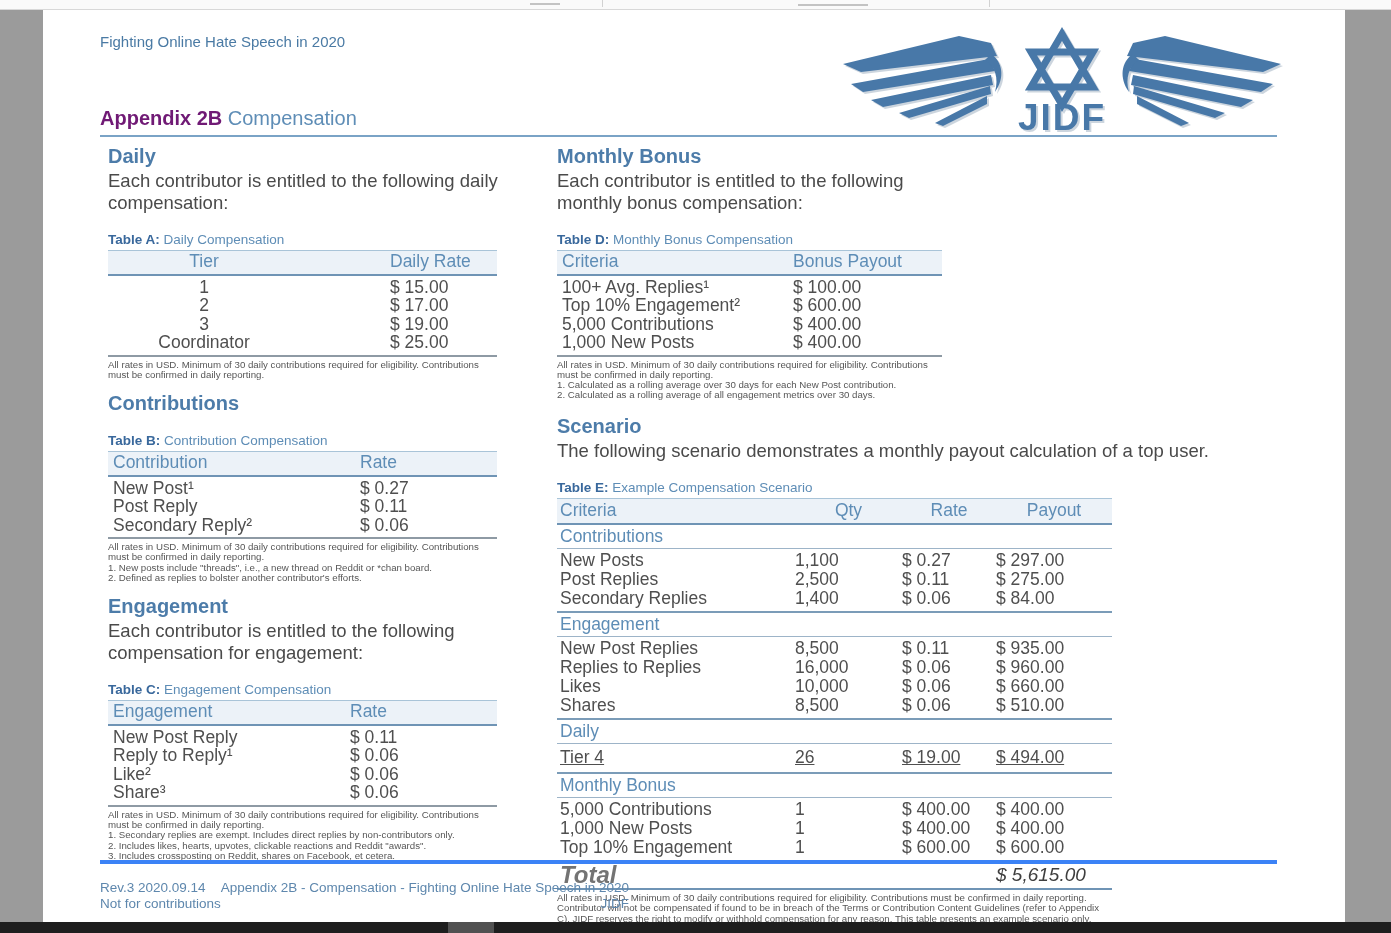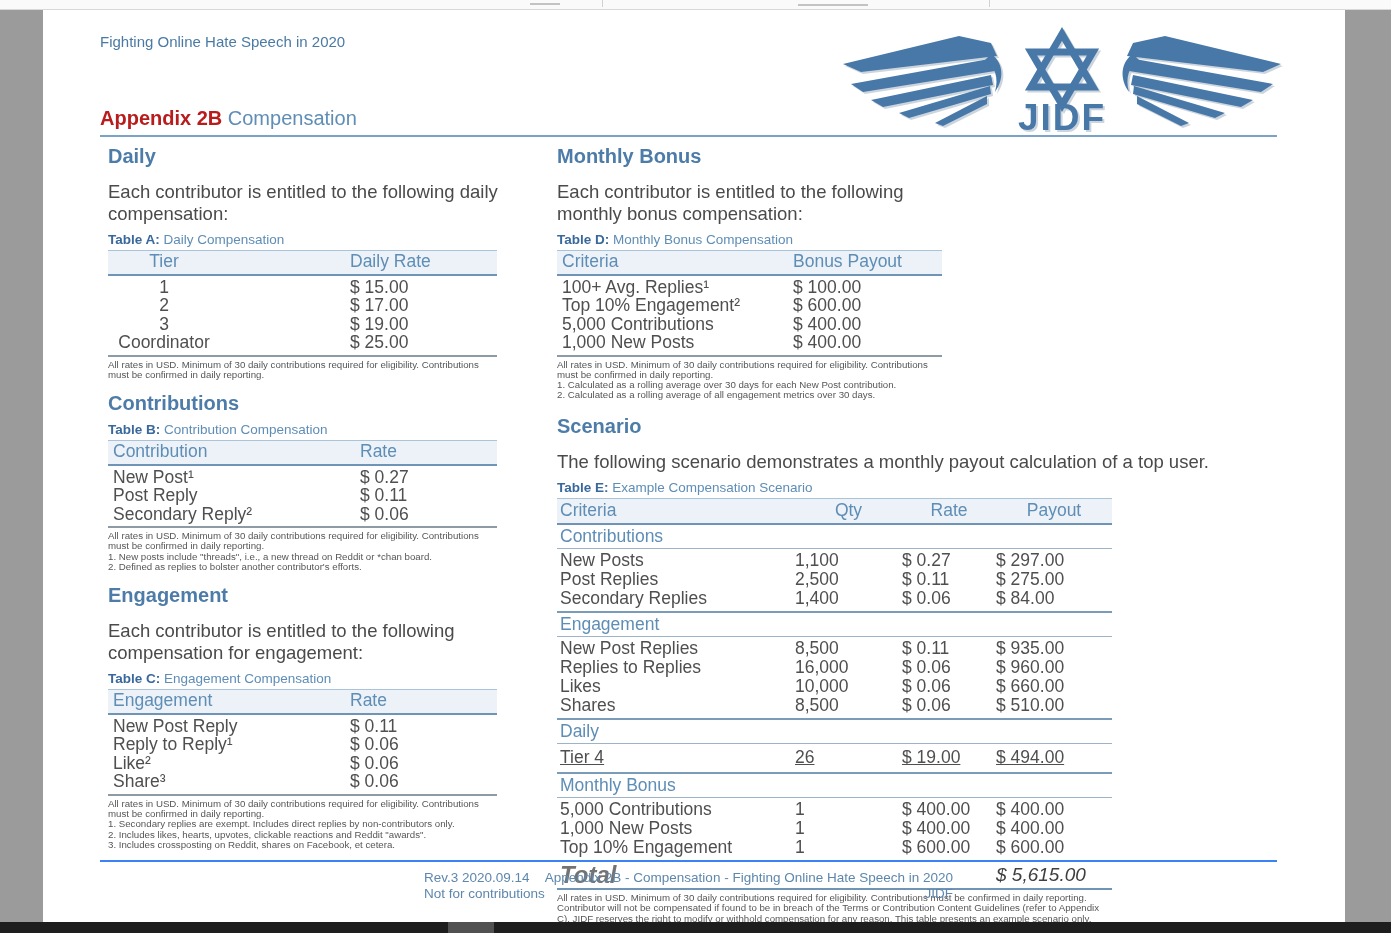--- a/index.html
+++ b/index.html
@@ -24,40 +24,40 @@
 
   .doc-header-title { position:absolute; left:57px; top:23px;
     font-size:15px; color:#4a7aa4; }
 
   .logo { position:absolute; left:798px; top:16px; width:442px; height:110px; }
   .logo svg { filter: drop-shadow(2.5px 2.5px 0 #ccd5de); }
 
   .appendix-title { position:absolute; left:57px; top:97px; width:1177px;
     font-size:20px; color:#5e8db6; border-bottom:2px solid #7aa3c6;
     padding-bottom:5px; }
-  .appendix-title b { color:#b91c1c; font-weight:bold; }
+  .appendix-title b { color:#701a75; font-weight:bold; }
 
   .col { position:absolute; top:133px; }
   .col-left  { left:65px;  width:394px; }
   .col-right { left:514px; width:740px; }
 
   h2.sec { font-size:20px; line-height:22px; font-weight:bold; color:#4d7ca9;
     padding-top:2px; }
-  .intro { font-size:18.5px; line-height:21.5px; color:#4a4a4a; margin-top:14px; }
+  .intro { font-size:18.5px; line-height:21.5px; color:#4a4a4a; margin-top:3px; }
   .col-left .intro { width:394px; }
 
-  .tlabel { margin-top:8px; font-size:13.5px; line-height:15px; color:#5e8db6; }
+  .tlabel { margin-top:19px; font-size:13.5px; line-height:15px; color:#5e8db6; }
   .tlabel b { color:#39689c; font-weight:bold; }
 
   .ctable { margin-top:3px; font-size:17.5px; color:#4f4f4f; }
   .thead { background:#ecf2f8; color:#5e8db6;
     border-top:1px solid #a9c4d8; border-bottom:2px solid #6f94b5;
     padding:1px 0 3px 0; }
   .grid2 { display:grid; }
-  .tA .grid2 { grid-template-columns:112px 125px 1fr; }
+  .tA .grid2 { grid-template-columns:112px 125px 1fr;padding-left:40px; }
   .tB .grid2 { grid-template-columns:247px 1fr; }
   .tC .grid2 { grid-template-columns:237px 1fr; }
   .tD .grid2 { grid-template-columns:231px 1fr; }
   .tA, .tB, .tC { width:389px; }
   .tD { width:385px; }
   .cell { padding-left:5px; line-height:18.5px; white-space:nowrap; }
   .cell.ctr { text-align:center; padding-left:0; }
   .tbody { border-bottom:2px solid #8e9aa4; padding:2px 0 3px 0; }
 
   .fnotes { margin-top:3px; font-size:9.7px; line-height:10.3px; color:#565656; }
@@ -80,22 +80,22 @@
   .erows.tall .ecell { line-height:23px;text-decoration:underline; }
   .total-row { border-top:2px solid #6f94b5; border-bottom:2px solid #6f94b5;
     padding:2px 0 3px 0; font-style:italic; }
   .total-row .tlbl { color:#737373; font-weight:bold; font-size:24px;
     line-height:21px; padding-left:3px; }
   .total-row .tval { color:#3f3f3f; font-size:19px; line-height:21px; }
   .tE-fnote { width:557px; }
 
   
   .doc-footer { position:absolute; left:57px; top:850px; width:1177px;
-    border-top:2px solid #3b82f6; padding-top:8px;
-    display:flex; justify-content:center;
+    border-top:4px solid #3b82f6; padding-top:16px;
+    display:flex; justify-content:flex-start;
     font-size:13.5px; line-height:15.5px; color:#5e87ad; }
   .doc-footer .right { text-align:right; }
 </style>
 </head>
 <body>
 
 <div class="toolbar">
   <div class="tb-frag" style="left:530px;top:3px;width:30px;height:2px;"></div>
   <div class="tb-sep" style="left:602px;top:0;width:1px;height:7px;"></div>
   <div class="tb-frag" style="left:798px;top:4px;width:70px;height:2px;"></div>

